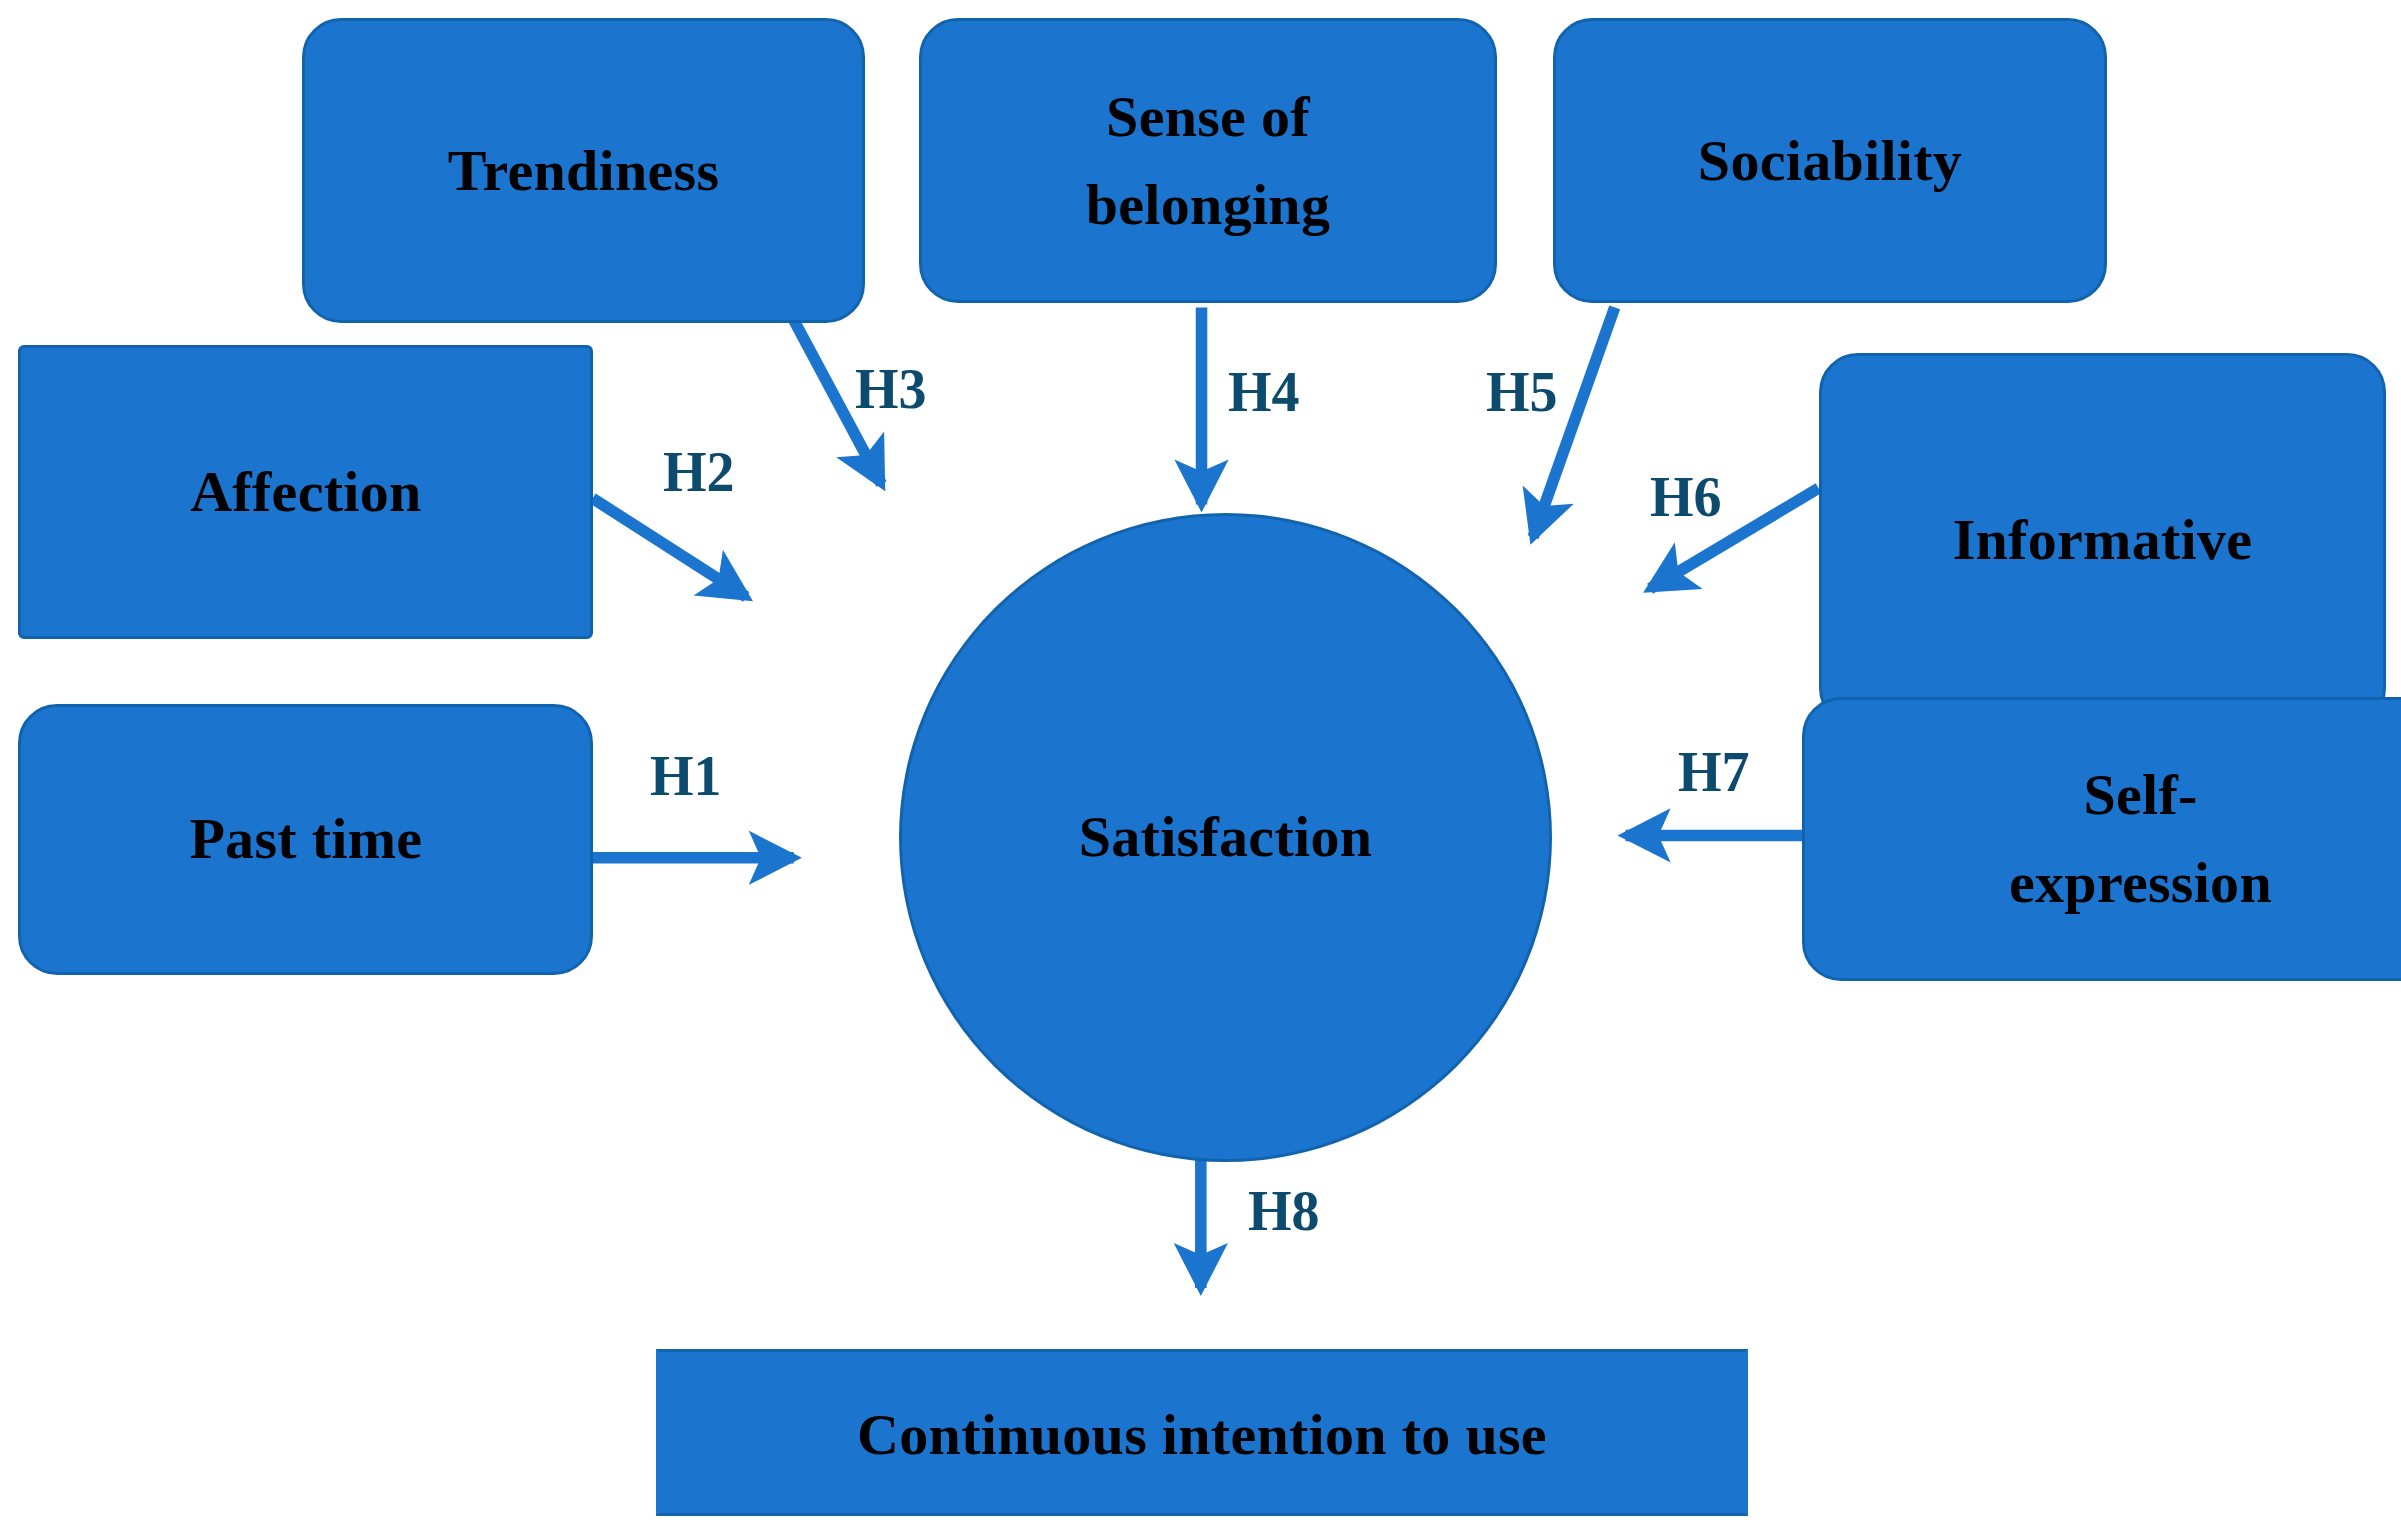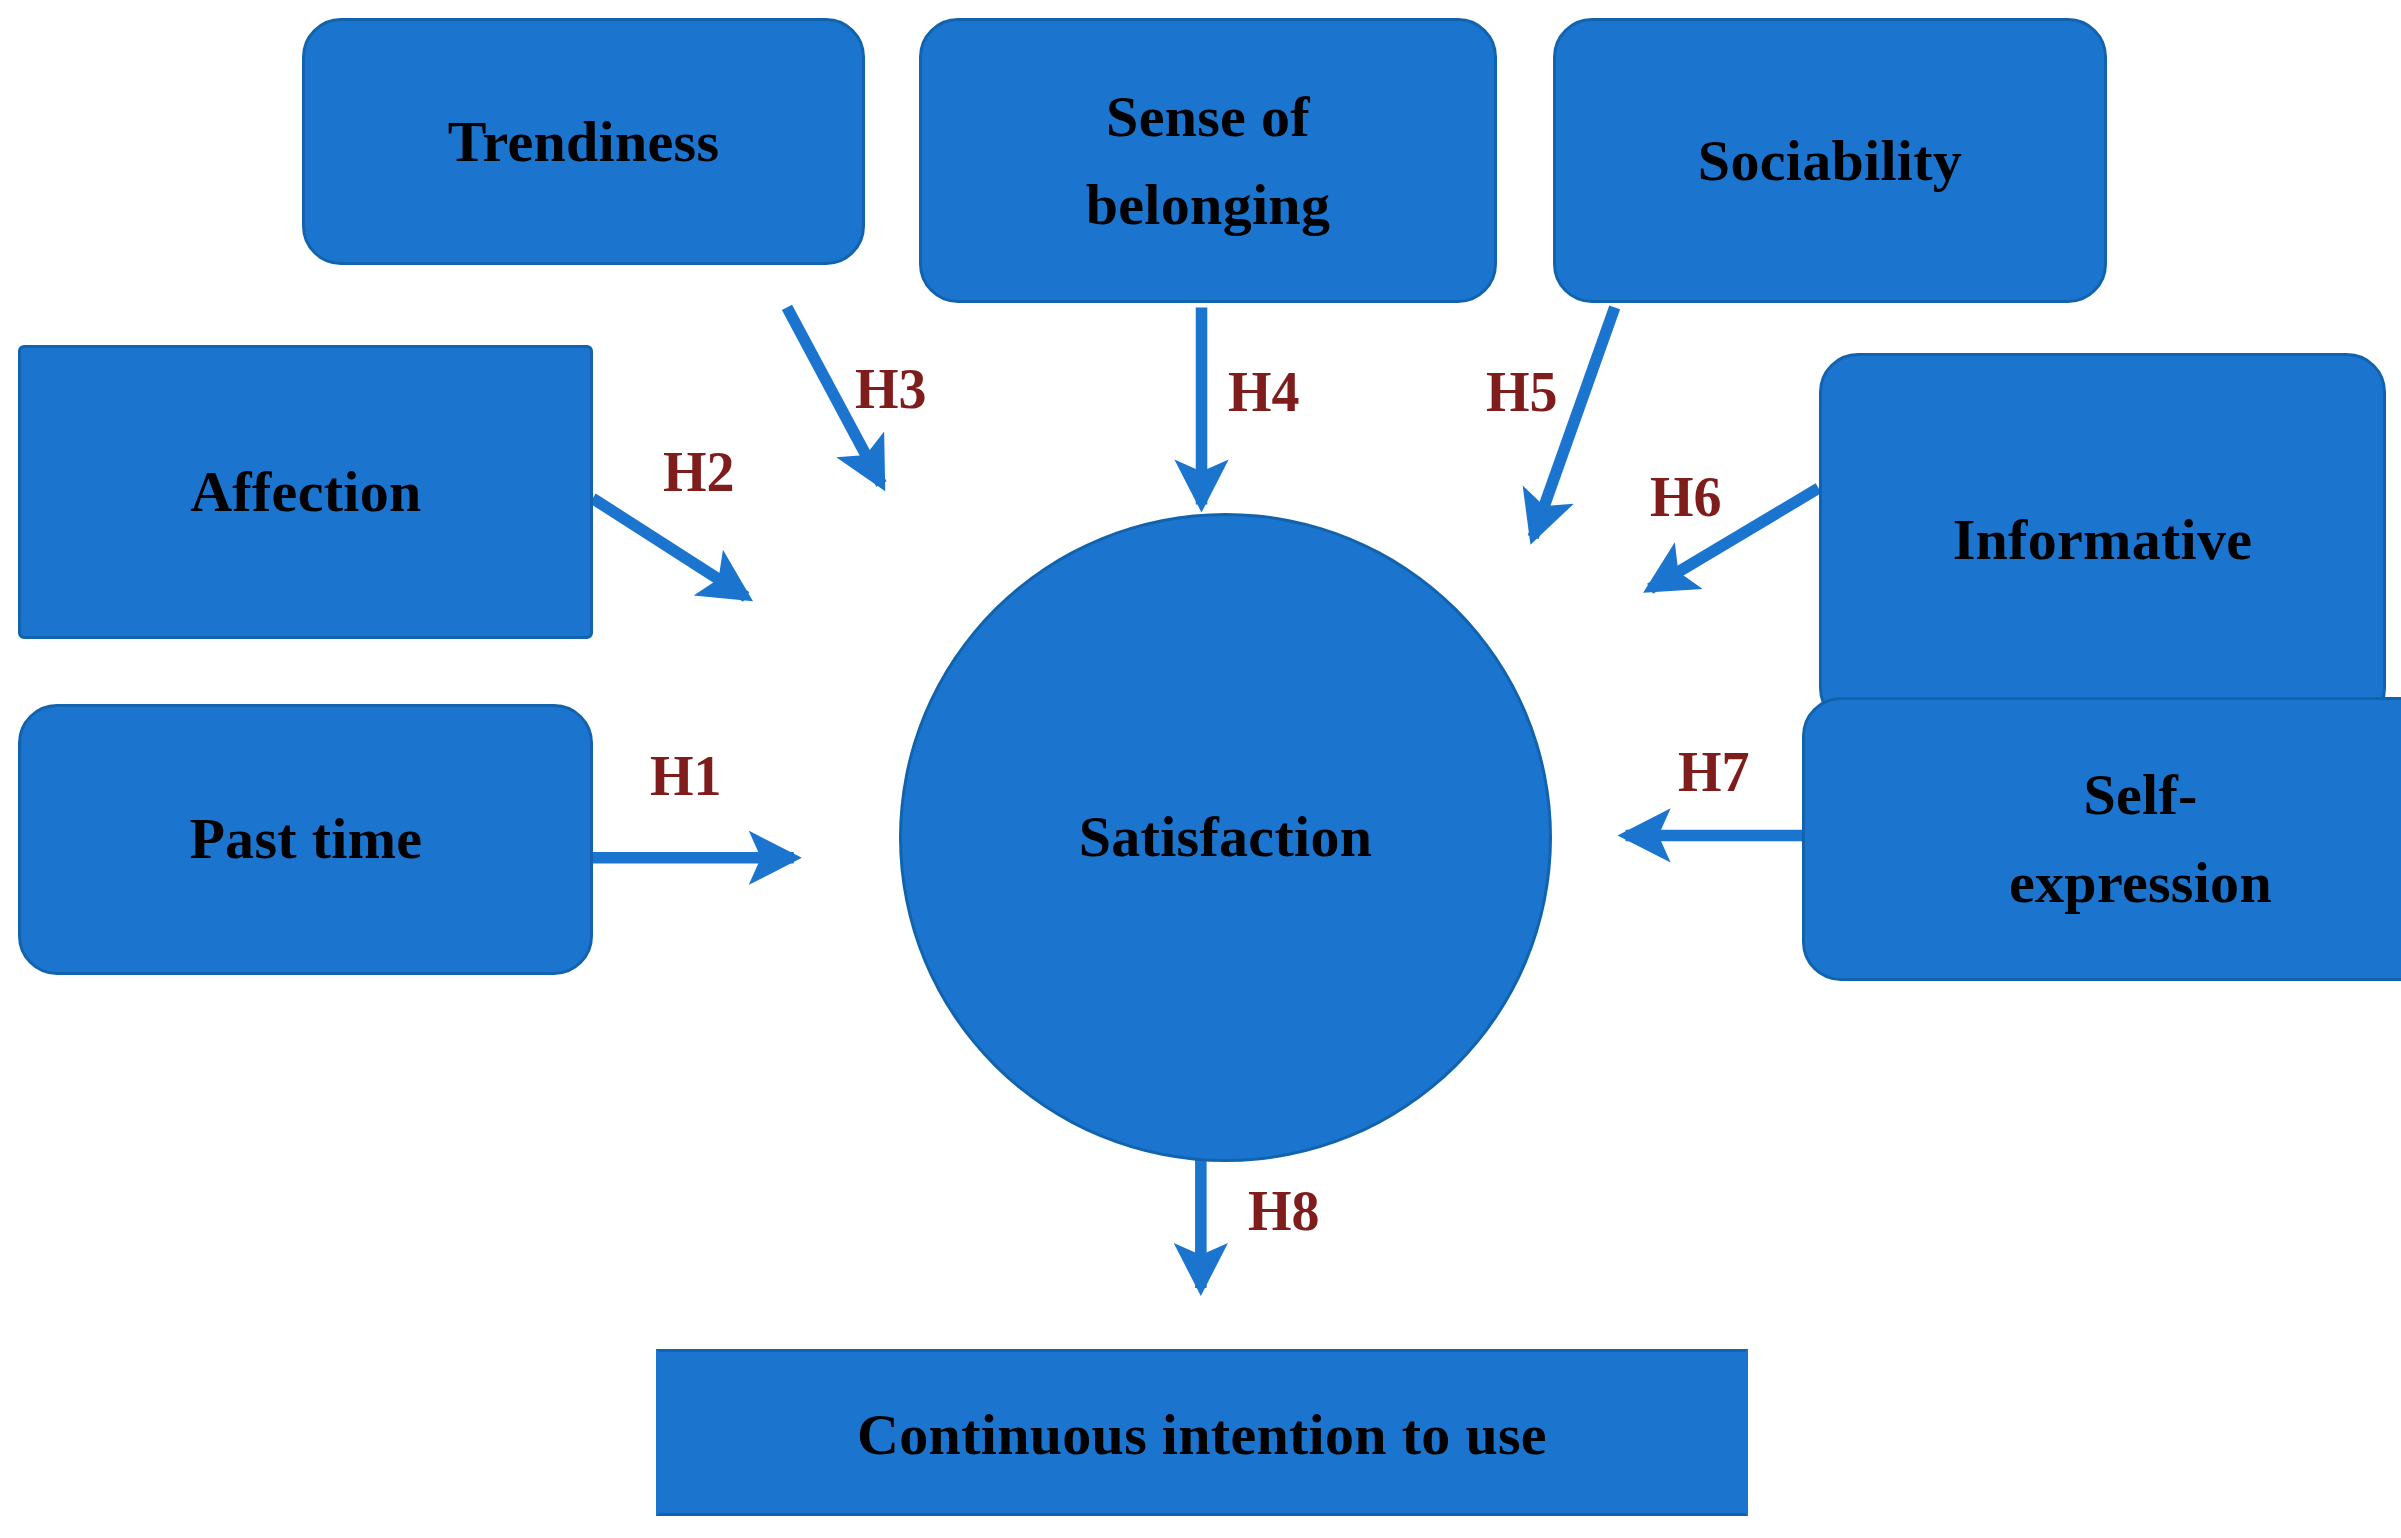--- a/index.html
+++ b/index.html
@@ -48,21 +48,21 @@
   .node.circle  { border-radius: 50%; }
 
   .node .label { display: block; width: 100%; padding: 0 16.3px; }
 
   
   .node.two-line .label { line-height: 1.52; }
 
   
   .hlabel {
     position: absolute;
-    color: #7f1d1d;
+    color: #0c4a6e;
     font-weight: bold;
     font-size: 56px;
     line-height: 1;
     white-space: nowrap;
     font-family: "Liberation Serif", "DejaVu Serif", serif;
   }
 </style>
 </head>
 <body>
 
@@ -85,21 +85,21 @@
 
     <line x1="2376" y1="452" x2="2256" y2="790" stroke="#1B75CE" stroke-width="17" marker-end="url(#ah)"></line>
 
     <line x1="2676" y1="718" x2="2428" y2="866" stroke="#1B75CE" stroke-width="17" marker-end="url(#ah)"></line>
 
     <line x1="2676" y1="1229" x2="2392" y2="1229" stroke="#1B75CE" stroke-width="17" marker-end="url(#ah)"></line>
 
     <line x1="1767" y1="1700" x2="1767" y2="1895" stroke="#1B75CE" stroke-width="17" marker-end="url(#ah)"></line>
   </svg>
 
-  <div class="node rounded" style="left:302px; top:18.4px; width:563px; height:247px;">
+  <div class="node rounded" style="left:302px; top:18.4px; width:563px; height:305px;">
     <span class="label">Trendiness</span>
   </div>
 
   <div class="node rounded two-line" style="left:919px; top:18.4px; width:578px; height:285px;">
     <span class="label">
       <span>Sense of</span><br>
       <span>belonging</span>
     </span>
   </div>
 

